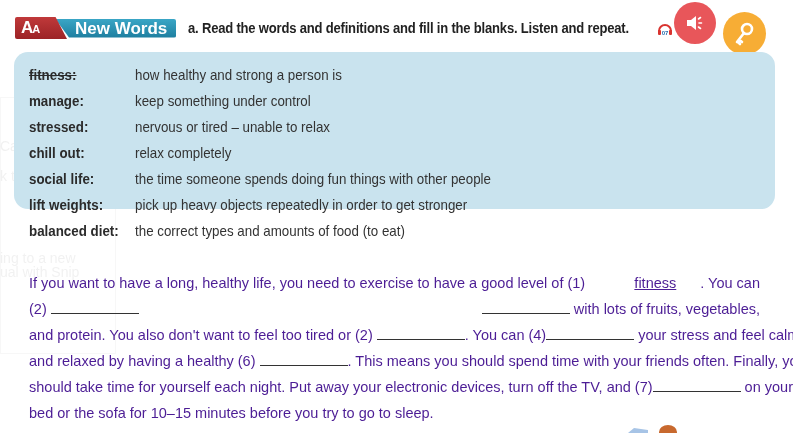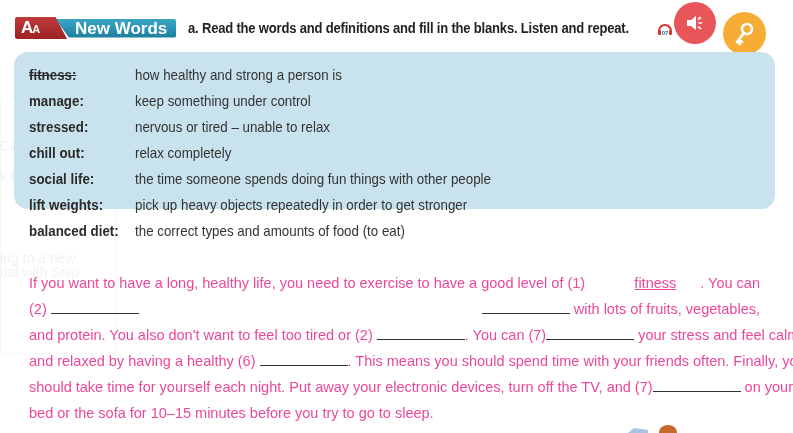--- a/index.html
+++ b/index.html
@@ -51,21 +51,21 @@
   .vocab-row { position: absolute; left: 15px; display: flex; font-size: 14.5px; white-space: nowrap; }
   .vocab-term { width: 106px; font-weight: bold; color: #2b2b2b; transform: scaleX(0.92); transform-origin: left center; }
   .vocab-term.struck { text-decoration: line-through; }
   .vocab-def { color: #333; transform: scaleX(0.92); transform-origin: left center; }
 
   .ghost { position: absolute; color: rgba(150,150,150,0.13); font-size: 14px; white-space: nowrap; }
   .ghost-panel { position: absolute; left: 0; top: 97px; width: 114px; height: 255px; border: 1px solid rgba(0,0,0,0.03); }
 
   .passage {
     position: absolute; left: 29px; top: 270px; width: 731px;
-    font-size: 14.5px; line-height: 26px; color: #ec4899; text-align: justify;
+    font-size: 14.5px; line-height: 26px; color: #4c1d95; text-align: justify;
   }
   .pline { display: flex; justify-content: space-between; white-space: nowrap; height: 26px; }
   .pline.last { justify-content: flex-start; }
   .pline span { display: inline-block; }
   .blank { display: inline-block; width: 88px; border-bottom: 1px solid #333; height: 14px; vertical-align: baseline; text-align: center; line-height: 16px; }
   .blank.filled { width: 90px; text-decoration: none; }
 
   .deco { position: absolute; left: 628px; top: 424px; width: 60px; height: 9px; }
 </style>
 </head>
@@ -141,21 +141,21 @@
 <div class="passage">
   <div class="pline">
     <span>If you want to have a long, healthy life, you need to exercise to have a good level of (1)</span>
     <span><span class="blank filled" style="text-decoration:underline;border:none;">fitness</span><span>. You can</span></span>
   </div>
   <div class="pline">
     <span><span>(2)</span> <span class="blank"></span></span>
     <span><span class="blank"></span> <span>with lots of fruits, vegetables,</span></span>
   </div>
   <div class="pline">
-    <span><span>and protein. You also don't want to feel too tired or (2)</span> <span class="blank"></span><span>. You can (7)</span></span>
+    <span><span>and protein. You also don't want to feel too tired or (2)</span> <span class="blank"></span><span>. You can (4)</span></span>
     <span><span class="blank"></span> <span>your stress and feel calm</span></span>
   </div>
   <div class="pline">
     <span><span>and relaxed by having a healthy (6)</span> <span class="blank"></span></span>
     <span>. This means you should spend time with your friends often. Finally, you</span>
   </div>
   <div class="pline">
     <span>should take time for yourself each night. Put away your electronic devices, turn off the TV, and (7)</span>
     <span><span class="blank"></span> <span>on your</span></span>
   </div>

